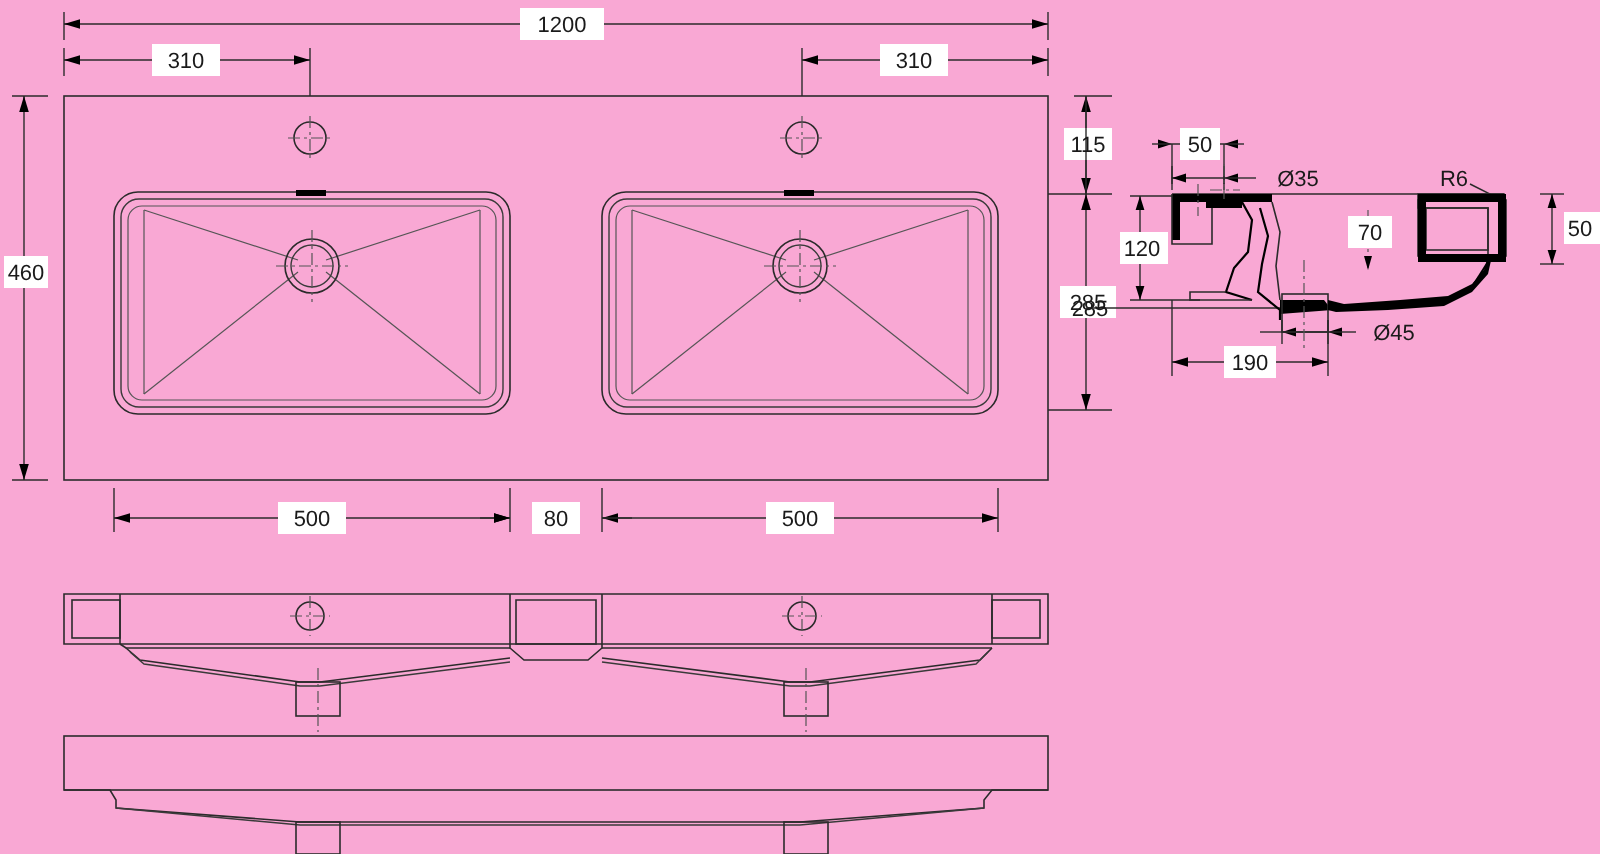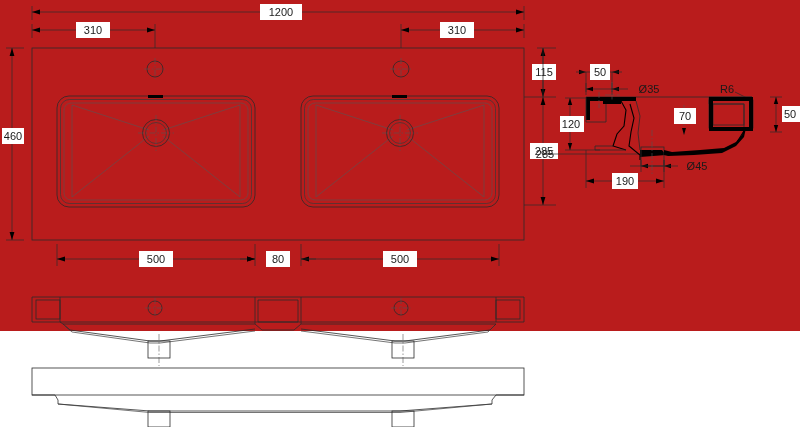--- a/index.html
+++ b/index.html
@@ -1,18 +1,18 @@
 <!DOCTYPE html>
 <html><head>
 <meta charset="utf-8">
 <style>
   html,body{margin:0;padding:0;background:#ffffff;}
   body{width:800px;height:427px;overflow:hidden;
        font-family:"Liberation Sans", sans-serif;}
-  #sheet{position:relative;width:800px;height:331px;background:#b91c1c;}
+  #sheet{position:relative;width:800px;height:427px;background:#f9a8d4;}
   #sheet svg{position:absolute;left:0;top:0;}
   text{font-family:"Liberation Sans", sans-serif;fill:#1a1a1a;}
   .dimtext{font-size:11px;}
   .thin{stroke:#2b2b2b;stroke-width:0.8;fill:none;}
   .thinner{stroke:#3a3a3a;stroke-width:0.7;fill:none;}
   .hair{stroke:#555;stroke-width:0.6;fill:none;}
   .dimline{stroke:#2b2b2b;stroke-width:0.7;fill:none;}
   .extline{stroke:#2b2b2b;stroke-width:0.7;fill:none;}
   .center{stroke:#555;stroke-width:0.6;fill:none;stroke-dasharray:6 2 1.5 2;}
   .heavy{stroke:#000;stroke-width:1.1;fill:none;}

